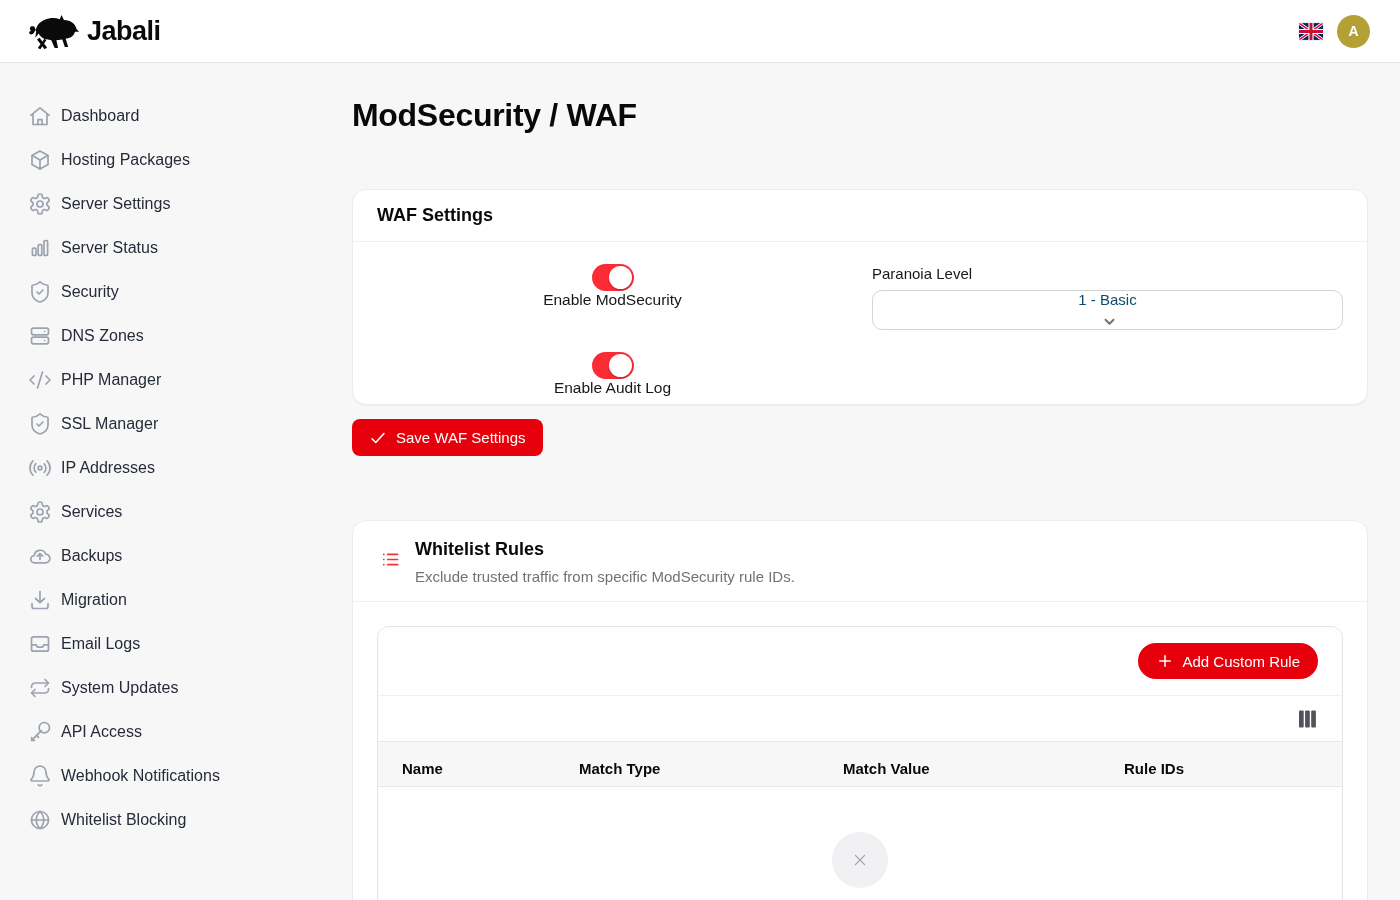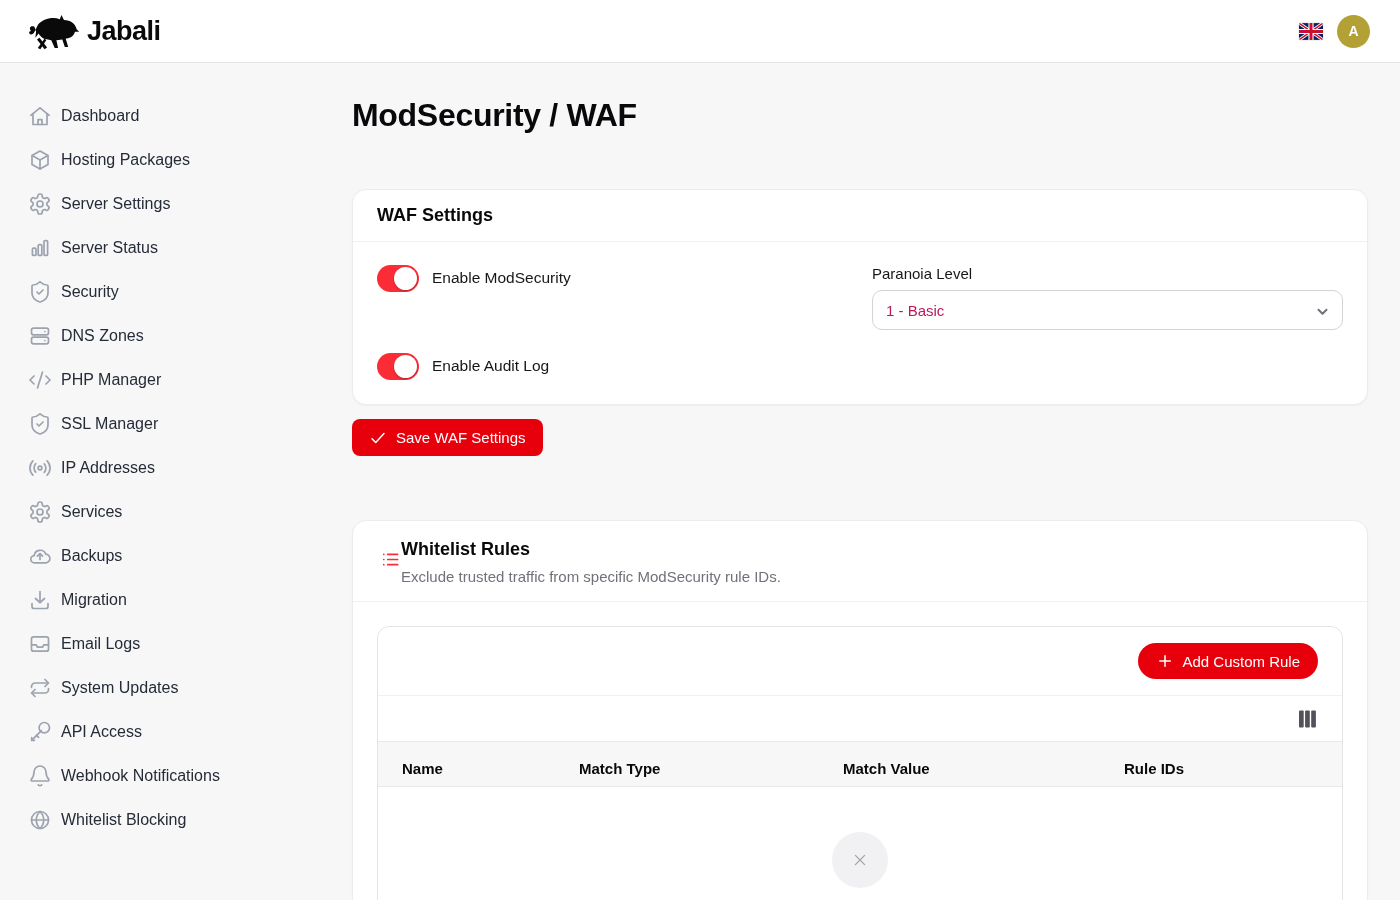--- a/index.html
+++ b/index.html
@@ -30,38 +30,38 @@
 
   
   .main { flex:1; padding:33px 32px 0 0; }
   h1 { font-size:32px; line-height:38px; font-weight:700; letter-spacing:-0.3px; color:#09090b; }
 
   .card { background:#fff; border:1px solid #ececef; border-radius:14px; box-shadow:0 1px 2px rgba(16,24,40,.04); }
   .card1 { margin-top:55px; }
   .card-head { padding:15px 24px; font-size:18px; font-weight:700; border-bottom:1px solid #f1f1f3; }
 
   .waf-body { display:grid; grid-template-columns:1fr 1fr; gap:24px; padding:22px 24px 24px; }
-  .toggle-row { display:flex; align-items:center; gap:13px; height:28px; }
+  .toggle-row { display:flex; align-items:center; gap:0; height:28px;flex-direction:column; }
   .toggle-row + .toggle-row { margin-top:60px; }
   .switch { width:42px; height:27px; border-radius:14px; background:#fb2c36; position:relative; cursor:pointer; flex:none; }
   .switch .knob { position:absolute; top:2px; left:17px; width:23px; height:23px; border-radius:50%;
                   background:#fff; box-shadow:0 1px 2px rgba(0,0,0,.25); }
   .toggle-label { font-size:15.5px; color:#171717; }
   .field-label { font-size:15px; color:#18181b; margin:1px 0 8px; }
   .select { height:40px; border:1px solid #d4d4d8; border-radius:10px; background:#fff;
             display:flex; align-items:center; justify-content:space-between; padding:0 13px;
-            font-size:15px; color:#be185d; cursor:pointer; }
+            font-size:15px; color:#0c4a6e; cursor:pointer;flex-direction:column; }
   .select svg { width:17px; height:17px; color:#71717a; fill:none; stroke:currentColor; stroke-width:2; stroke-linecap:round; stroke-linejoin:round; }
 
   .save-btn { margin-top:14px; height:37px; display:inline-flex; align-items:center; gap:9px; padding:0 17px;
               background:#e7000b; color:#fff; border:none; border-radius:8px; font-size:15px; cursor:pointer; }
   .save-btn svg { width:18px; height:18px; fill:none; stroke:#fff; stroke-width:2; stroke-linecap:round; stroke-linejoin:round; }
 
   .card2 { margin-top:64px; height:600px; overflow:hidden; }
-  .card2-head { display:flex; gap:1px; padding:17px 24px 15px 28px; border-bottom:1px solid #f1f1f3; }
+  .card2-head { display:flex; gap:15px; padding:17px 24px 15px 28px; border-bottom:1px solid #f1f1f3; }
   .list-icon { margin-top:12px; }
   .list-icon svg { width:19px; height:19px; fill:none; stroke:#fb2c36; stroke-width:2.2; stroke-linecap:round; stroke-linejoin:round; }
   .card2-title { font-size:18px; font-weight:700; line-height:22px; color:#09090b; }
   .card2-sub { font-size:15px; color:#71717a; margin-top:7px; line-height:19px; }
 
   .panel-wrap { padding:24px; }
   .panel { border:1px solid #e4e4e7; border-radius:12px; background:#fff; height:420px; overflow:hidden; }
   .panel-toolbar { height:69px; display:flex; align-items:center; justify-content:flex-end; padding:0 24px;
                    border-bottom:1px solid #f1f1f3; }
   .add-btn { height:36px; border-radius:18px; background:#e7000b; color:#fff; border:none;

